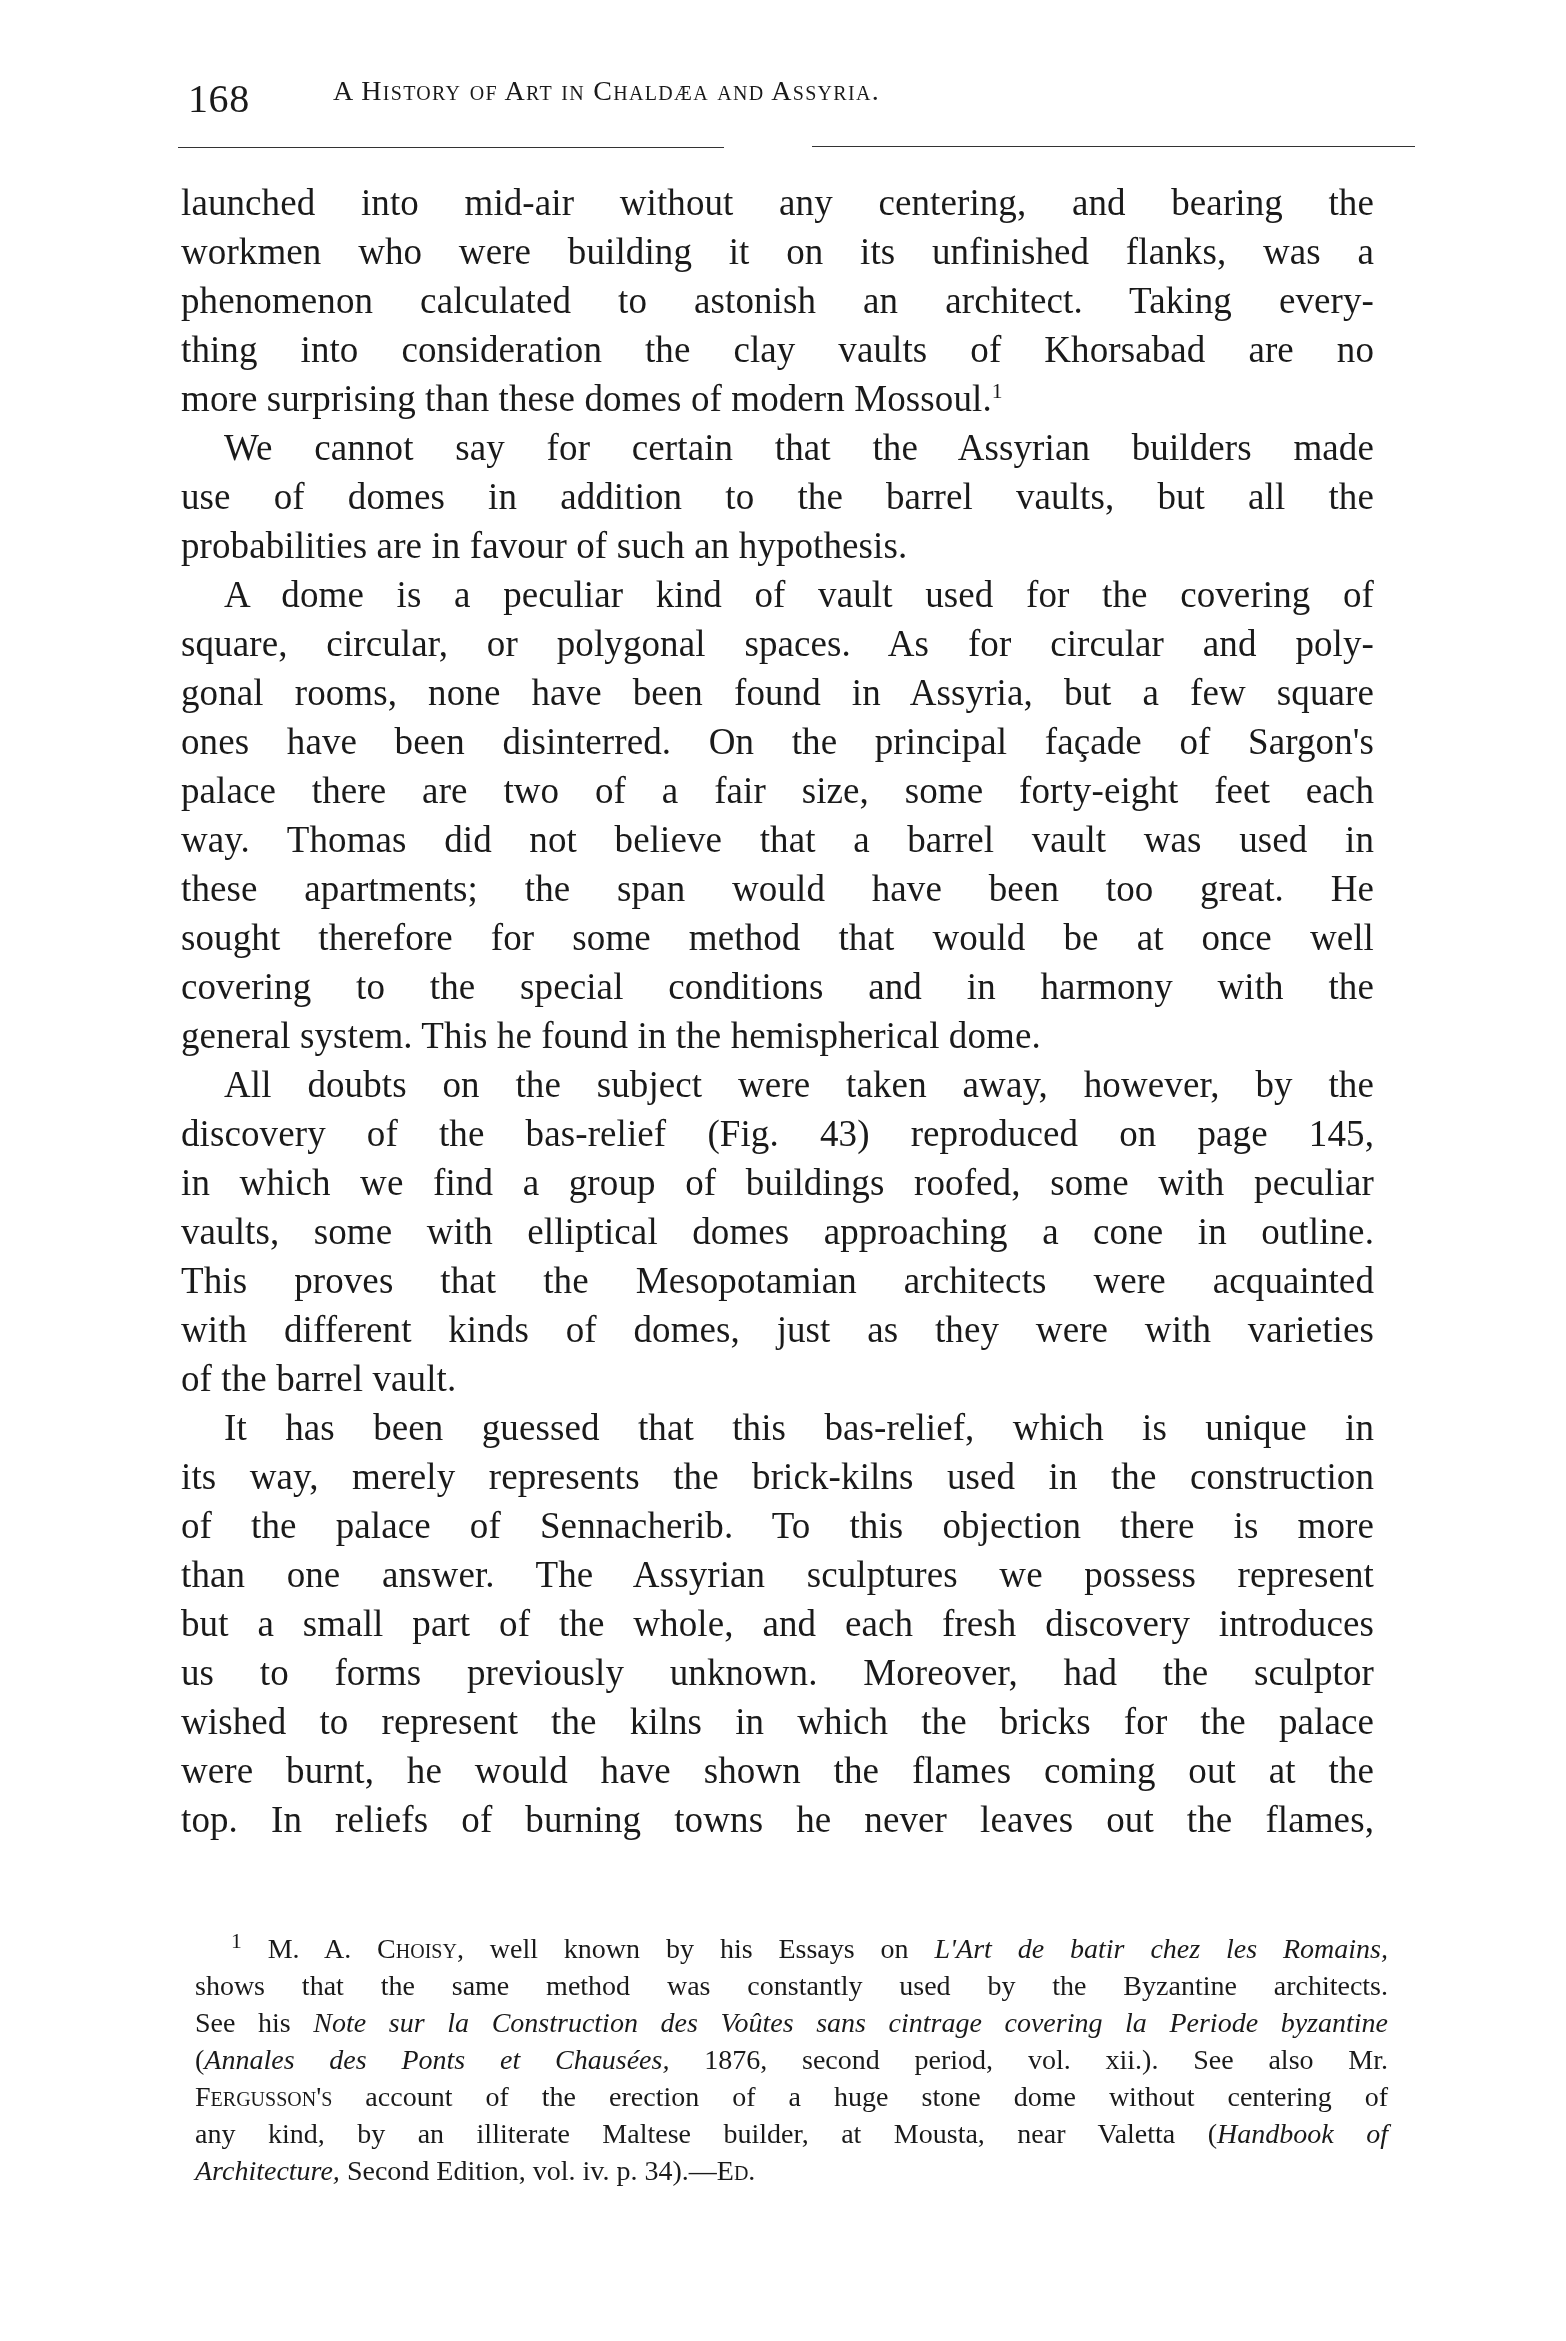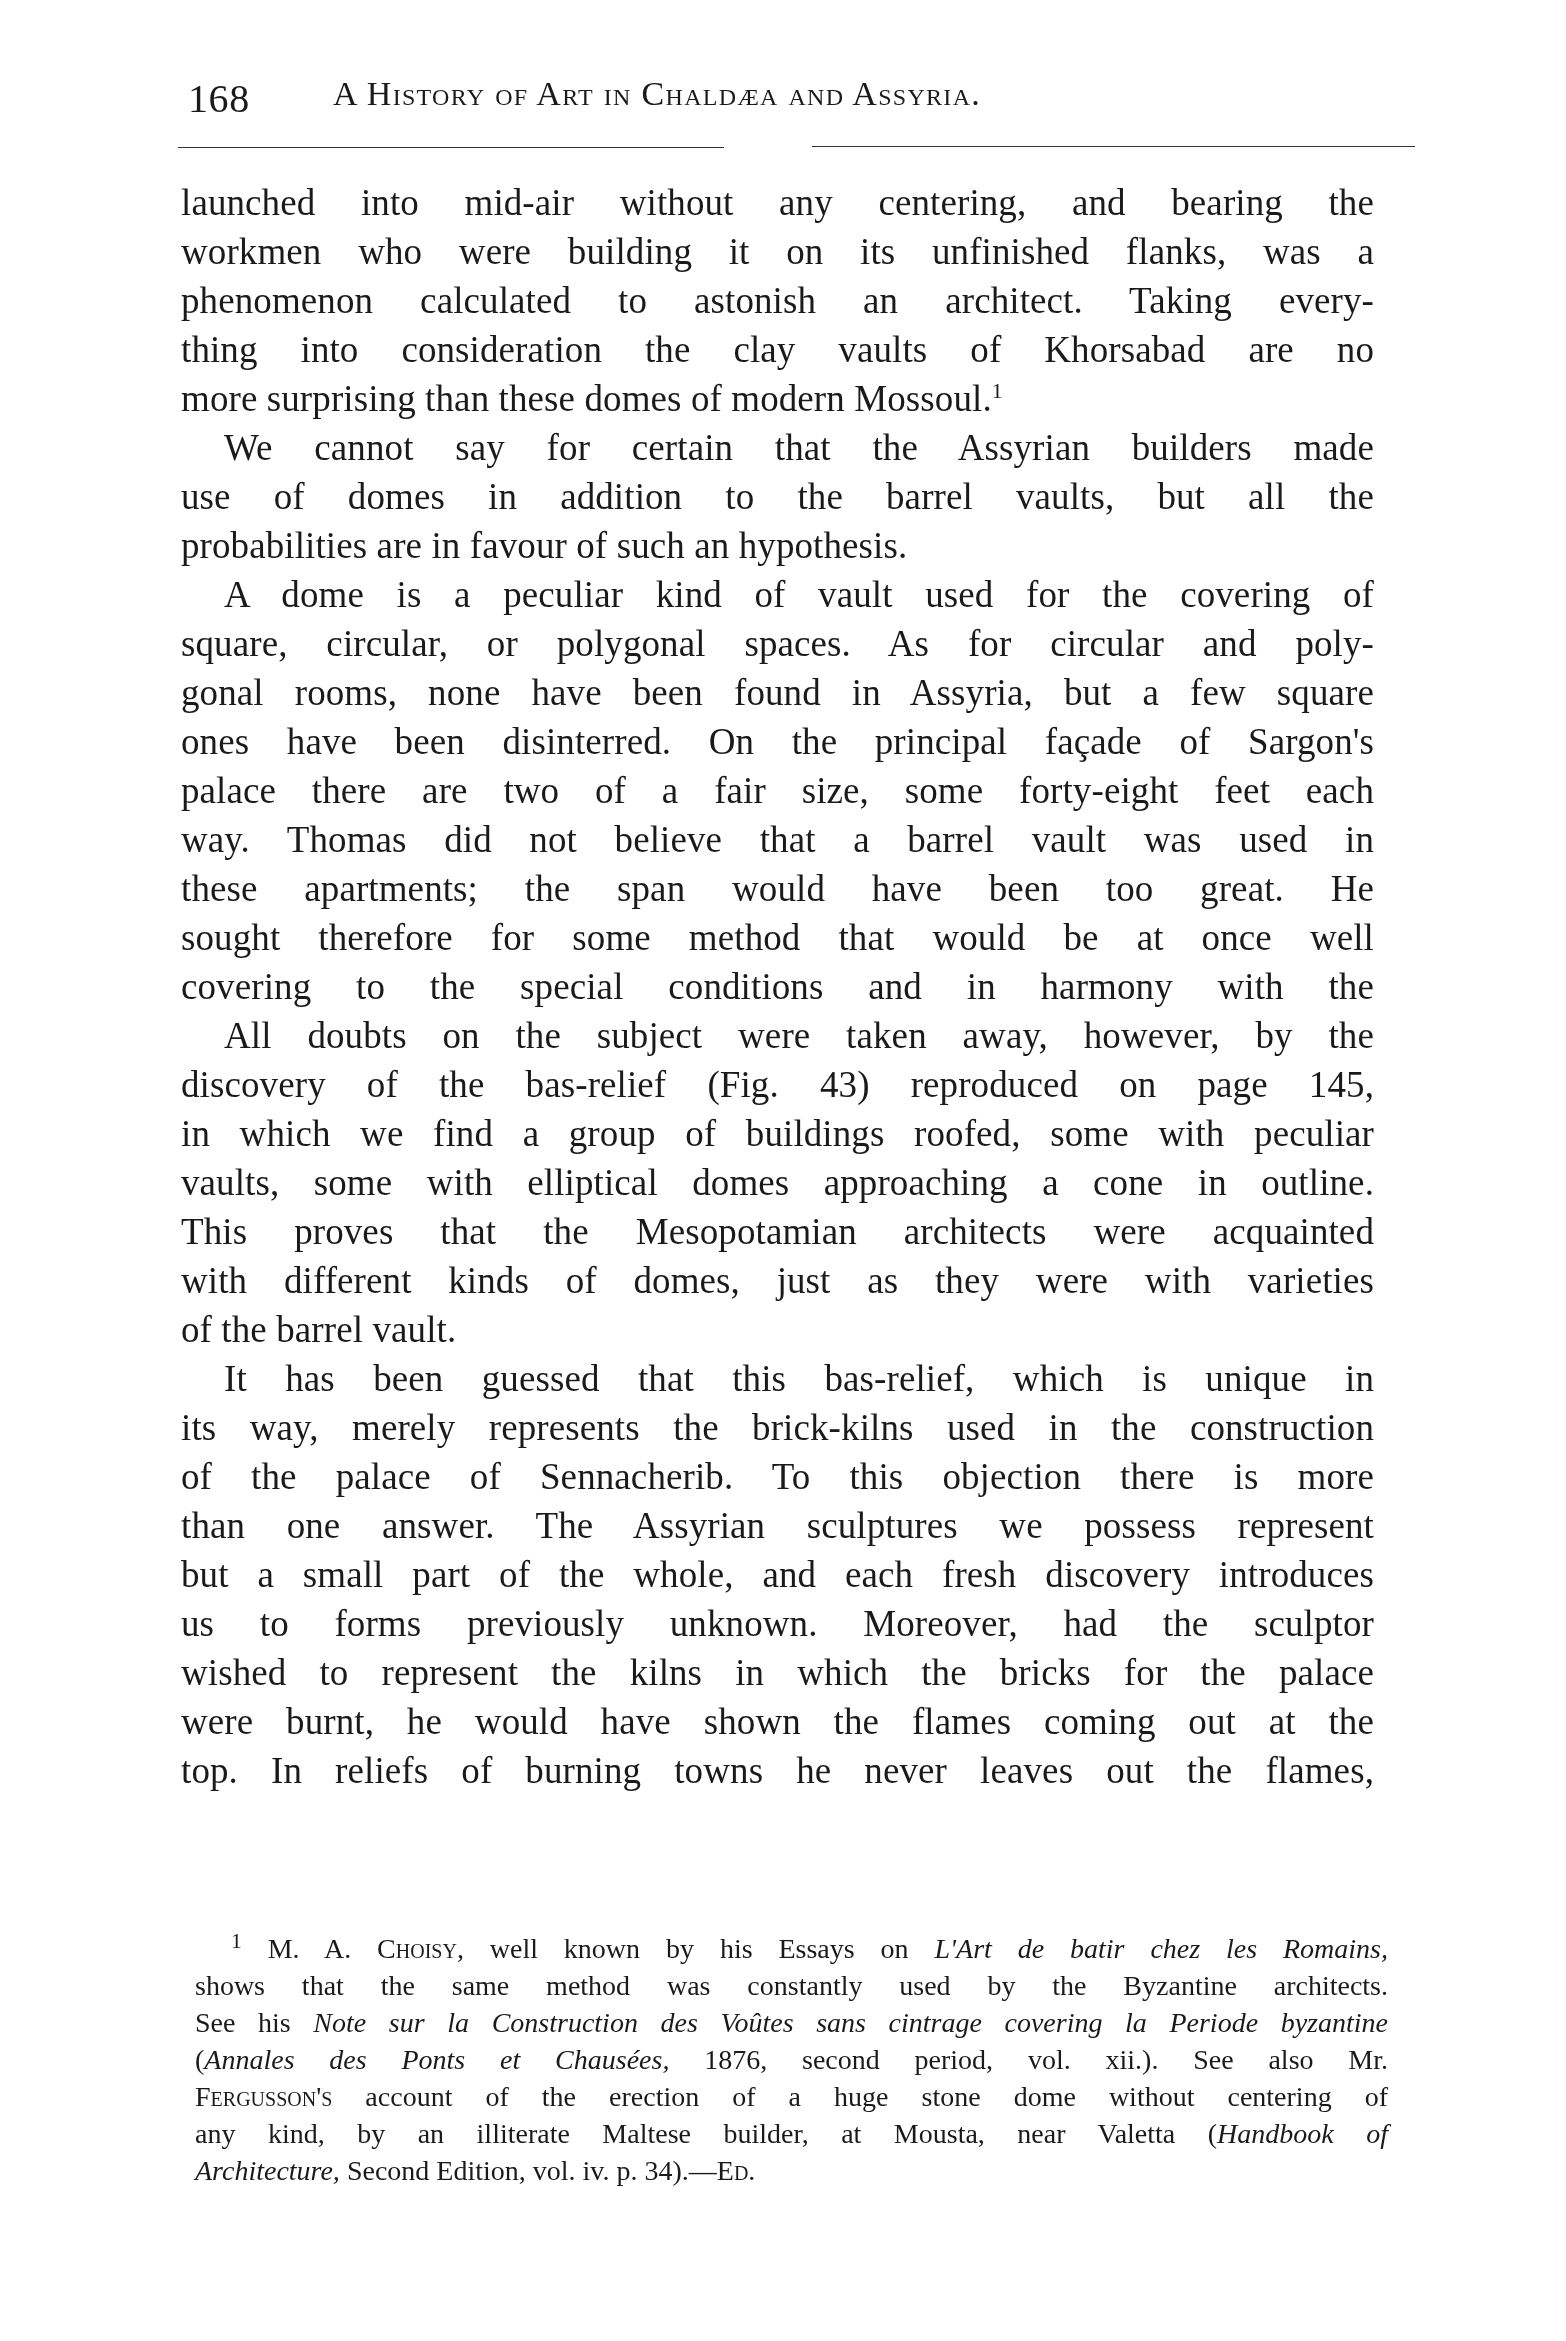--- a/index.html
+++ b/index.html
@@ -1,20 +1,20 @@
 <!DOCTYPE html>
 <html style="font-size:10px"><head>
 <meta charset="utf-8">
 <style>
   html, body { margin:0; padding:0; background:#ffffff; }
   body { width:1567px; height:2342px; position:relative; overflow:hidden;
          font-family:"Liberation Serif","DejaVu Serif",serif; color:#1a1a1a; }
   .header { position:absolute; left:178px; top:75px; width:1237px; height:57px; }
   .page-num { position:absolute; left:10px; top:0; font-size:40px; letter-spacing:0.6px; }
-  .running-title { position:absolute; left:155px; top:0; font-size:34px; font-variant:small-caps; letter-spacing:1.3px; }
+  .running-title { position:absolute; left:155px; top:0; font-size:28px; font-variant:small-caps; letter-spacing:1.3px; }
   .rule-left { position:absolute; left:0; top:72px; width:546px; height:0; border-top:1.9px solid #333; }
   .rule-right { position:absolute; left:634px; top:71px; width:603px; height:0; border-top:1.9px solid #333; }
   .body-text { position:absolute; left:181px; top:178px; width:1193px; }
   .line { display:block; height:49px; line-height:49px; font-size:37px; white-space:nowrap;
           text-align:justify; text-align-last:justify; letter-spacing:0.1px; }
   .line.last { text-align-last:left; }
   .line.indent { padding-left:43px; }
   sup { font-size:21.6px; line-height:0; vertical-align:super; }
   .footnotes { position:absolute; left:195px; top:1930px; width:1193px; }
   .fline { display:block; height:37px; line-height:37px; font-size:28px; white-space:nowrap;
@@ -45,20 +45,21 @@
     <span class="line last"><span>probabilities are in favour of such an hypothesis.</span></span>
     <span class="line indent"><span>A dome is a peculiar kind of vault used for the covering of</span></span>
     <span class="line"><span>square, circular, or polygonal spaces.  As for circular and poly-</span></span>
     <span class="line"><span>gonal rooms, none have been found in Assyria, but a few square</span></span>
     <span class="line"><span>ones have been disinterred.  On the principal façade of Sargon's</span></span>
     <span class="line"><span>palace there are two of a fair size, some forty-eight feet each</span></span>
     <span class="line"><span>way.  Thomas did not believe that a barrel vault was used in</span></span>
     <span class="line"><span>these apartments; the span would have been too great.  He</span></span>
     <span class="line"><span>sought therefore for some method that would be at once well</span></span>
     <span class="line"><span>covering to the special conditions and in harmony with the</span></span>
+    <span class="line last"><span>general system.  This he found in the hemispherical dome.</span></span>
     <span class="line indent"><span>All doubts on the subject were taken away, however, by the</span></span>
     <span class="line"><span>discovery of the bas-relief (Fig. 43) reproduced on page 145,</span></span>
     <span class="line"><span>in which we find a group of buildings roofed, some with peculiar</span></span>
     <span class="line"><span>vaults, some with elliptical domes approaching a cone in outline.</span></span>
     <span class="line"><span>This proves that the Mesopotamian architects were acquainted</span></span>
     <span class="line"><span>with different kinds of domes, just as they were with varieties</span></span>
     <span class="line last"><span>of the barrel vault.</span></span>
     <span class="line indent"><span>It has been guessed that this bas-relief, which is unique in</span></span>
     <span class="line"><span>its way, merely represents the brick-kilns used in the construction</span></span>
     <span class="line"><span>of the palace of Sennacherib.  To this objection there is more</span></span>

